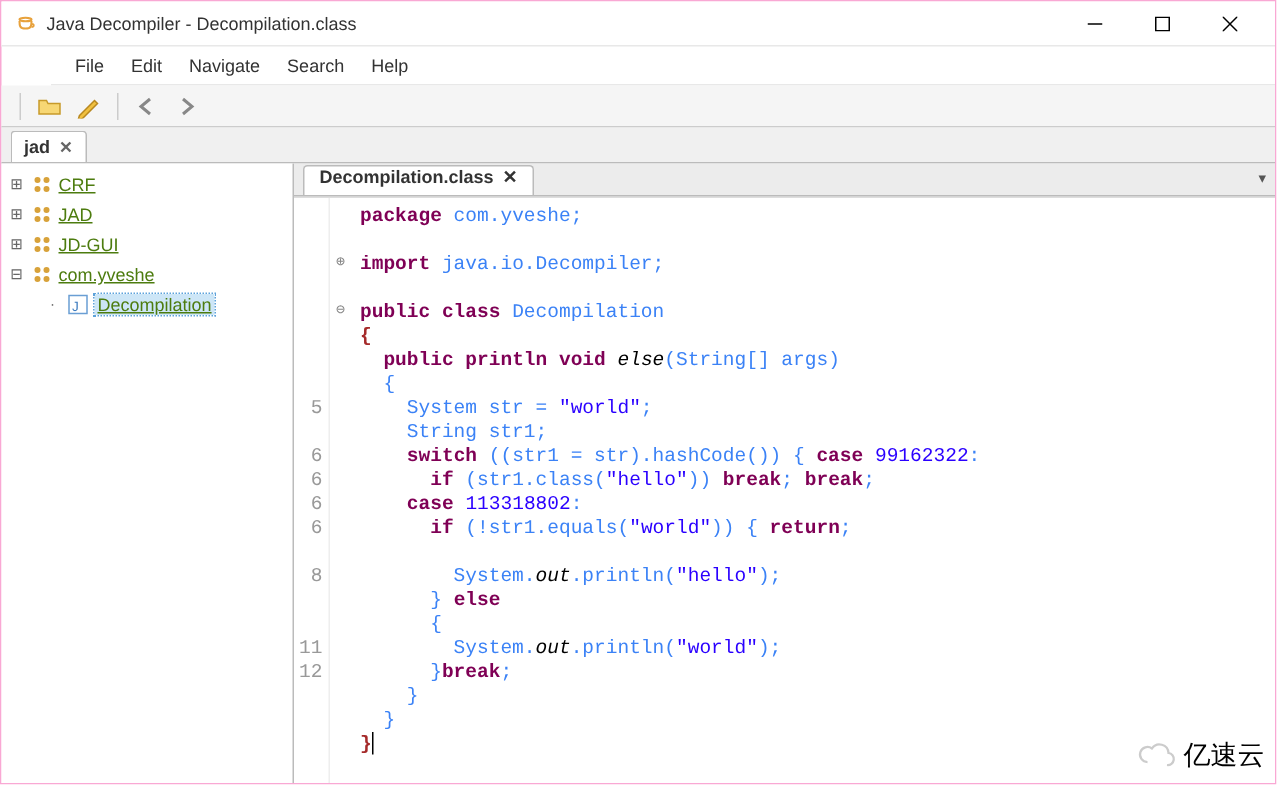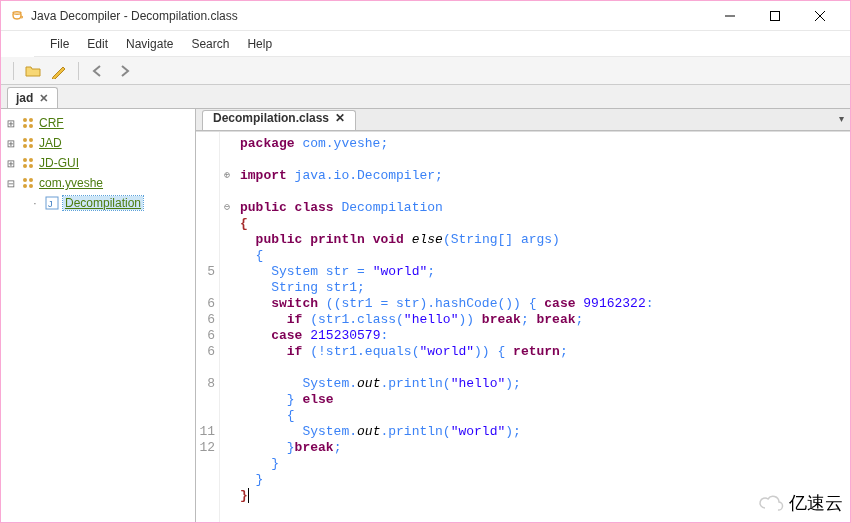--- a/index.html
+++ b/index.html
@@ -241,21 +241,21 @@
 <span class="kw">import</span><span class="id"> java.io.Decompiler;</span>
 <span class="id"></span>
 <span class="kw">public class</span><span class="id"> Decompilation</span>
 <span class="brace">{</span>
 <span class="id">  </span><span class="kw">public println void</span><span class="id"> </span><span class="fn">else</span><span class="id">(String[] args)</span>
 <span class="id">  {</span>
 <span class="id">    System str = </span><span class="str">"world"</span><span class="id">;</span>
 <span class="id">    String str1;</span>
 <span class="id">    </span><span class="kw">switch</span><span class="id"> ((str1 = str).hashCode()) { </span><span class="kw">case</span><span class="id"> </span><span class="num">99162322</span><span class="id">:</span>
 <span class="id">      </span><span class="kw">if</span><span class="id"> (str1.class(</span><span class="str">"hello"</span><span class="id">)) </span><span class="kw">break</span><span class="id">; </span><span class="kw">break</span><span class="id">;</span>
-<span class="id">    </span><span class="kw">case</span><span class="id"> </span><span class="num">215230579</span><span class="id">:</span>
+<span class="id">    </span><span class="kw">case</span><span class="id"> </span><span class="num">113318802</span><span class="id">:</span>
 <span class="id">      </span><span class="kw">if</span><span class="id"> (!str1.equals(</span><span class="str">"world"</span><span class="id">)) { </span><span class="kw">return</span><span class="id">;</span>
 <span class="id"></span>
 <span class="id">        System.</span><span class="fn">out</span><span class="id">.println(</span><span class="str">"hello"</span><span class="id">);</span>
 <span class="id">      } </span><span class="kw">else</span>
 <span class="id">      {</span>
 <span class="id">        System.</span><span class="fn">out</span><span class="id">.println(</span><span class="str">"world"</span><span class="id">);</span>
 <span class="id">      }</span><span class="kw">break</span><span class="id">;</span>
 <span class="id">    }</span>
 <span class="id">  }</span>
 <span class="brace">}</span><span class="cursor"></span></div>

